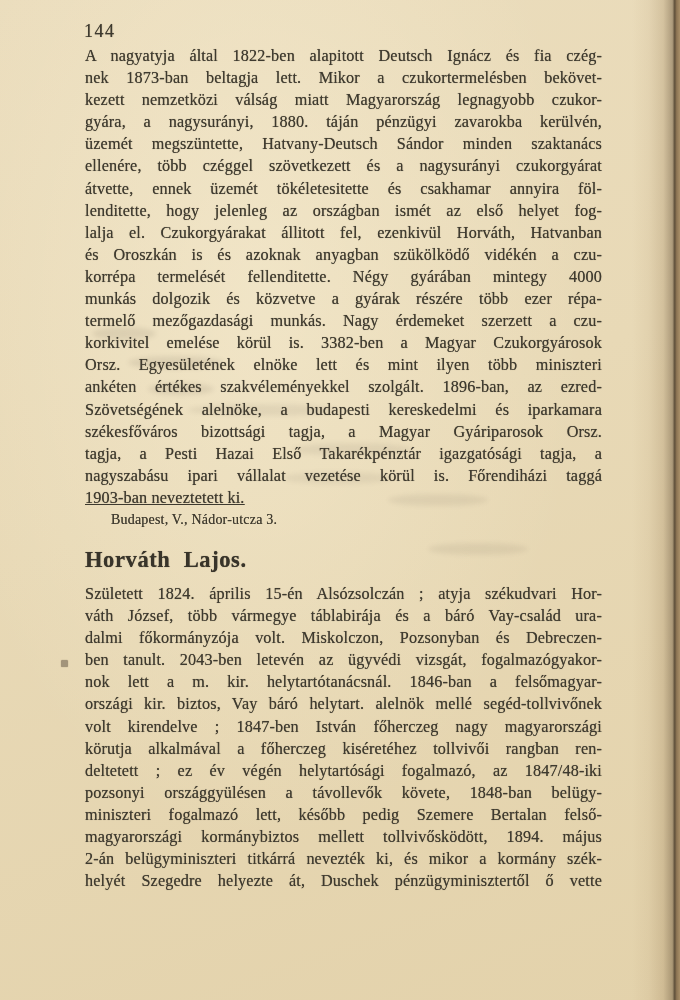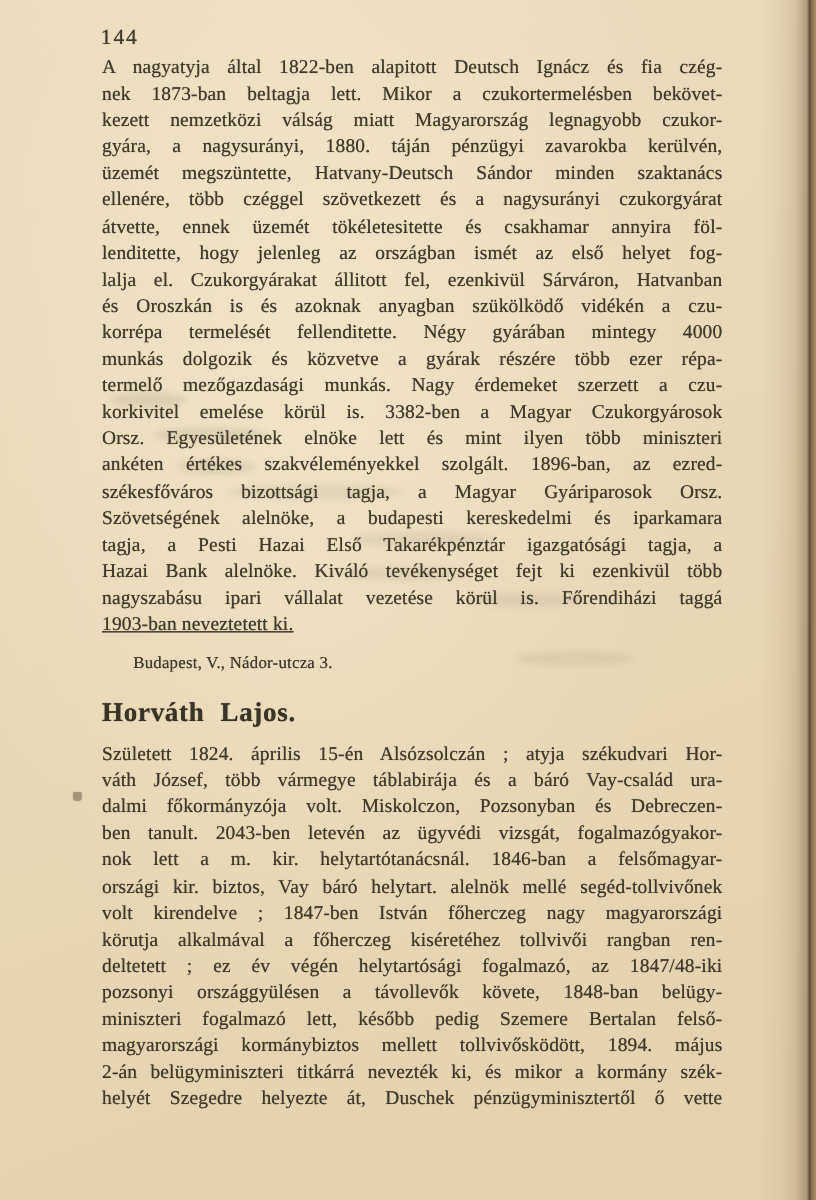--- a/index.html
+++ b/index.html
@@ -37,21 +37,21 @@
     letter-spacing: 0.15px;
     white-space: nowrap;
     text-shadow: 0 0 0.7px rgba(56,48,34,0.7);
   }
   .text-line.last {
     text-align-last: left;
     white-space: normal;
     text-decoration: underline;
   }
   .address-line {
-    margin: 14px 0 0 26px;
+    margin: 2px 0 0 26px;
     font-size: 14px;
     line-height: 18px;
     letter-spacing: 0.2px;
     text-shadow: 0 0 0.6px rgba(56,48,34,0.7);
   }
   .entry-heading {
     margin: 18px 0 10px 0;
     font-size: 22.5px;
     font-weight: bold;
     letter-spacing: 0.6px;
@@ -110,32 +110,31 @@
 
     <div class="body-paragraph">
         <div class="text-line">A nagyatyja által 1822-ben alapitott Deutsch Ignácz és fia czég-</div>
         <div class="text-line">nek 1873-ban beltagja lett. Mikor a czukortermelésben bekövet-</div>
         <div class="text-line">kezett nemzetközi válság miatt Magyarország legnagyobb czukor-</div>
         <div class="text-line">gyára, a nagysurányi, 1880. táján pénzügyi zavarokba kerülvén,</div>
         <div class="text-line">üzemét megszüntette, Hatvany-Deutsch Sándor minden szaktanács</div>
         <div class="text-line">ellenére, több czéggel szövetkezett és a nagysurányi czukorgyárat</div>
         <div class="text-line">átvette, ennek üzemét tökéletesitette és csakhamar annyira föl-</div>
         <div class="text-line">lenditette, hogy jelenleg az országban ismét az első helyet fog-</div>
-        <div class="text-line">lalja el. Czukorgyárakat állitott fel, ezenkivül Sárváron, Hatvanban</div>
+        <div class="text-line">lalja el. Czukorgyárakat állitott fel, ezenkivül Horváth, Hatvanban</div>
         <div class="text-line">és Oroszkán is és azoknak anyagban szükölködő vidékén a czu-</div>
         <div class="text-line">korrépa termelését fellenditette. Négy gyárában mintegy 4000</div>
         <div class="text-line">munkás dolgozik és közvetve a gyárak részére több ezer répa-</div>
         <div class="text-line">termelő mezőgazdasági munkás. Nagy érdemeket szerzett a czu-</div>
         <div class="text-line">korkivitel emelése körül is. 3382-ben a Magyar Czukorgyárosok</div>
         <div class="text-line">Orsz. Egyesületének elnöke lett és mint ilyen több miniszteri</div>
         <div class="text-line">ankéten értékes szakvéleményekkel szolgált. 1896-ban, az ezred-</div>
+        <div class="text-line">Szövetségének alelnöke, a budapesti kereskedelmi és iparkamara</div>
         <div class="text-line">székesfőváros bizottsági tagja, a Magyar Gyáriparosok Orsz.</div>
-        <div class="text-line">Szövetségének alelnöke, a budapesti kereskedelmi és iparkamara</div>
         <div class="text-line">tagja, a Pesti Hazai Első Takarékpénztár igazgatósági tagja, a</div>
-        <div class="text-line">Hazai Bank alelnöke. Kiváló tevékenységet fejt ki ezenkivül több</div>
         <div class="text-line">nagyszabásu ipari vállalat vezetése körül is. Főrendiházi taggá</div>
         <div class="text-line last">1903-ban neveztetett ki.</div>
       </div>
 
     <div class="address-line">Budapest, V., Nádor-utcza 3.</div>
 
     <h2 class="entry-heading">Horváth Lajos.</h2>
 
     <div class="body-paragraph">
         <div class="text-line">Született 1824. április 15-én Alsózsolczán ; atyja székudvari Hor-</div>

